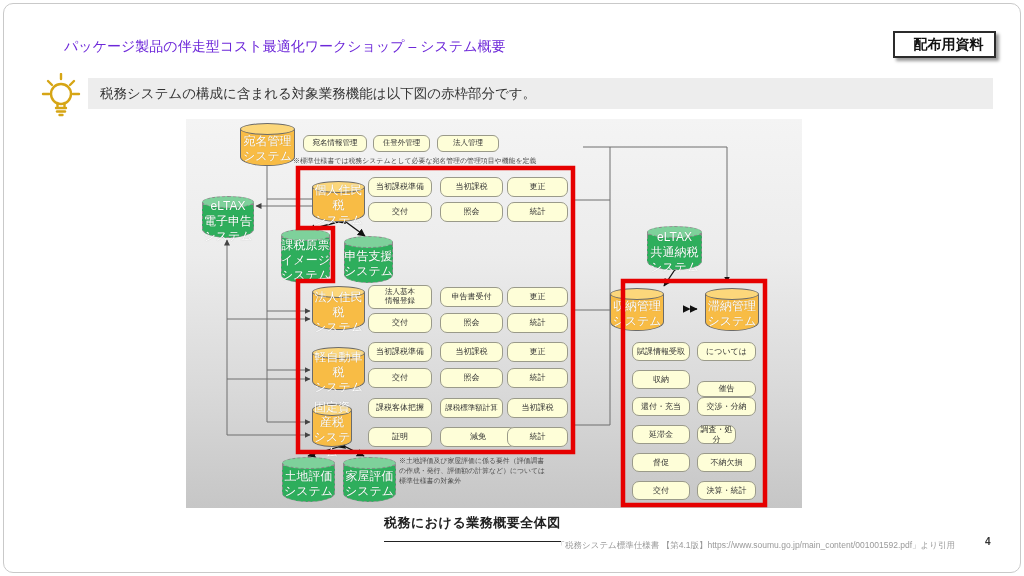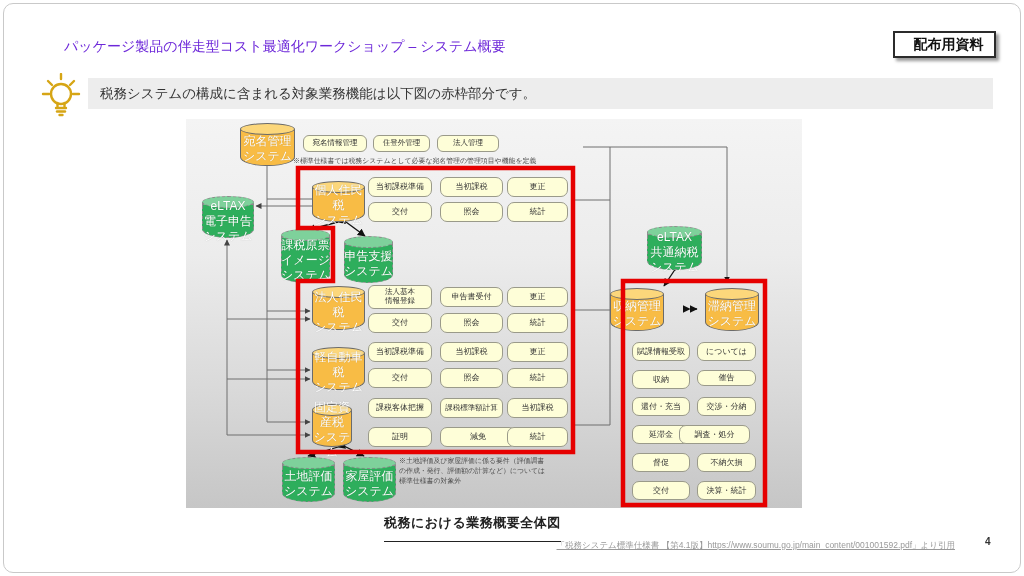--- a/index.html
+++ b/index.html
@@ -36,21 +36,21 @@
 
   .fn { position:absolute; z-index:2; background:#FEFED8; border:1px solid #9a9a8a; border-radius:7px;
         display:flex; align-items:center; justify-content:center; font-size:8px; color:#333;
         text-align:center; line-height:1.15; white-space:pre-line; }
   .fn.small { font-size:7.5px;border-radius:6px; }
 
   .note { position:absolute; z-index:2; color:#4a4a4a; font-size:6.9px; line-height:1.45; white-space:pre-line; }
 
   .caption { position:absolute; left:384px; top:514px; font-size:13px; font-weight:bold; color:#222;
              border-bottom:1.5px solid #222; padding-bottom:9px; letter-spacing:0.5px; }
-  .citation { position:absolute; left:420px; top:540px; width:535px; text-align:right; font-size:8.5px; color:#999;text-decoration:underline; }
+  .citation { position:absolute; left:420px; top:540px; width:535px; text-align:right; font-size:8.5px; color:#999; }
   .page-num { position:absolute; left:985px; top:536px; font-size:10px; font-weight:bold; color:#333; }
 </style>
 </head>
 <body>
 
 <div class="slide-border"></div>
 
 <div class="page-title">パッケージ製品の伴走型コスト最適化ワークショップ – システム概要</div>
 <div class="badge">配布用資料</div>
 
@@ -226,25 +226,25 @@
   <div class="fn" style="left:254px;top:308px;width:76px;height:20px">減免</div>
   <div class="fn" style="left:321px;top:308px;width:61px;height:20px">統計</div>
 
   <div class="note" style="left:213px;top:337px;width:172px">※土地評価及び家屋評価に係る要件（評価調書
 の作成・発行、評価額の計算など）については
 標準仕様書の対象外</div>
 
   <div class="fn" style="left:446px;top:223px;width:58px;height:19px">賦課情報受取</div>
   <div class="fn" style="left:511px;top:223px;width:59px;height:19px">については</div>
   <div class="fn" style="left:446px;top:251px;width:58px;height:19px">収納</div>
-  <div class="fn" style="left:511px;top:251px;width:59px;height:16px">催告</div>
+  <div class="fn" style="left:511px;top:262px;width:59px;height:16px">催告</div>
   <div class="fn" style="left:446px;top:278px;width:58px;height:19px">還付・充当</div>
   <div class="fn" style="left:511px;top:278px;width:59px;height:19px">交渉・分納</div>
   <div class="fn" style="left:446px;top:306px;width:58px;height:19px">延滞金</div>
-  <div class="fn" style="left:493px;top:306px;width:71px;height:19px">調査・処分</div>
+  <div class="fn" style="left:511px;top:306px;width:39px;height:19px">調査・処分</div>
   <div class="fn" style="left:446px;top:334px;width:58px;height:19px">督促</div>
   <div class="fn" style="left:511px;top:334px;width:59px;height:19px">不納欠損</div>
   <div class="fn" style="left:446px;top:362px;width:58px;height:19px">交付</div>
   <div class="fn" style="left:511px;top:362px;width:59px;height:19px">決算・統計</div>
 
   <svg class="layer red-layer" viewBox="0 0 616 389">
     <path d="M112,49 L387,49 L387,333 L112,333 L112,162 L147,162 L147,109 L112,109 Z" fill="none" stroke="#E60000" stroke-width="4.5" stroke-linejoin="miter"></path>
     <rect x="437" y="162" width="142" height="224" fill="none" stroke="#E60000" stroke-width="4.5"></rect>
   </svg>
 </div>

